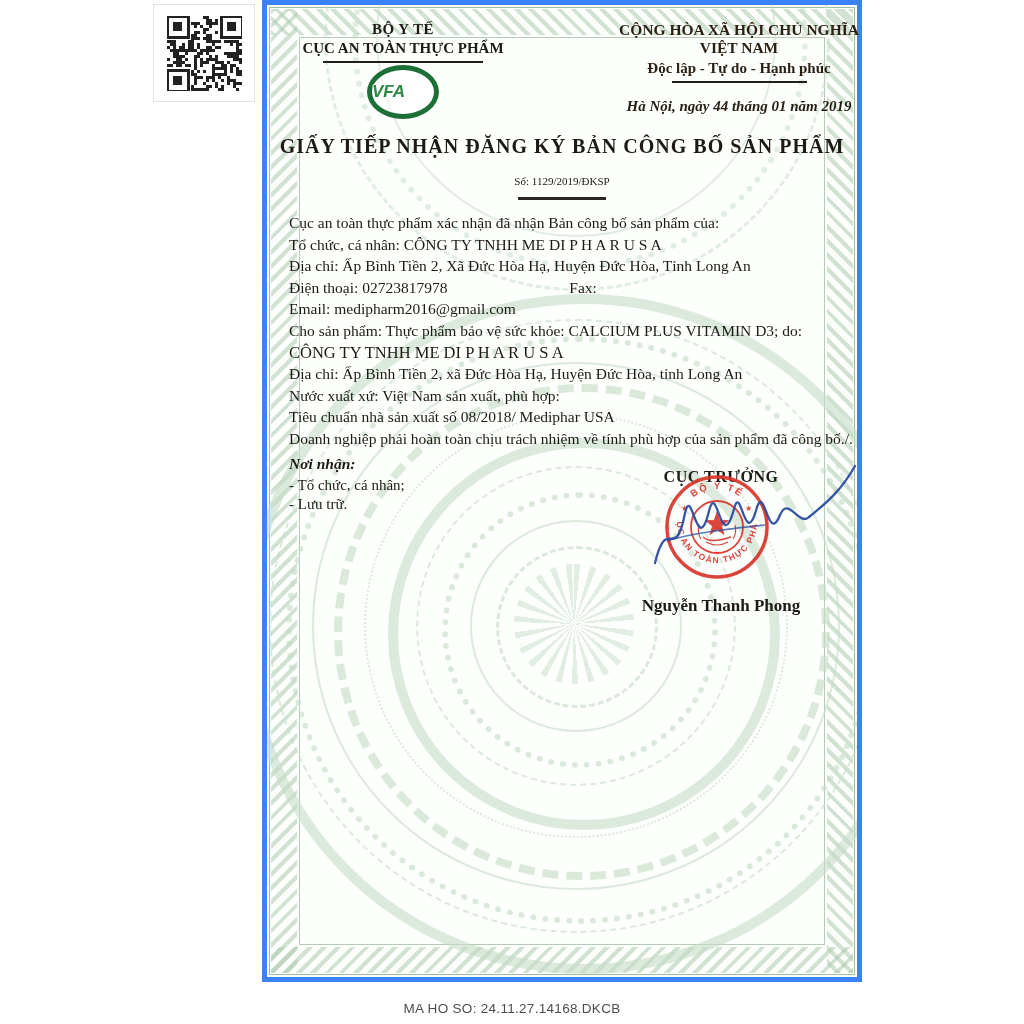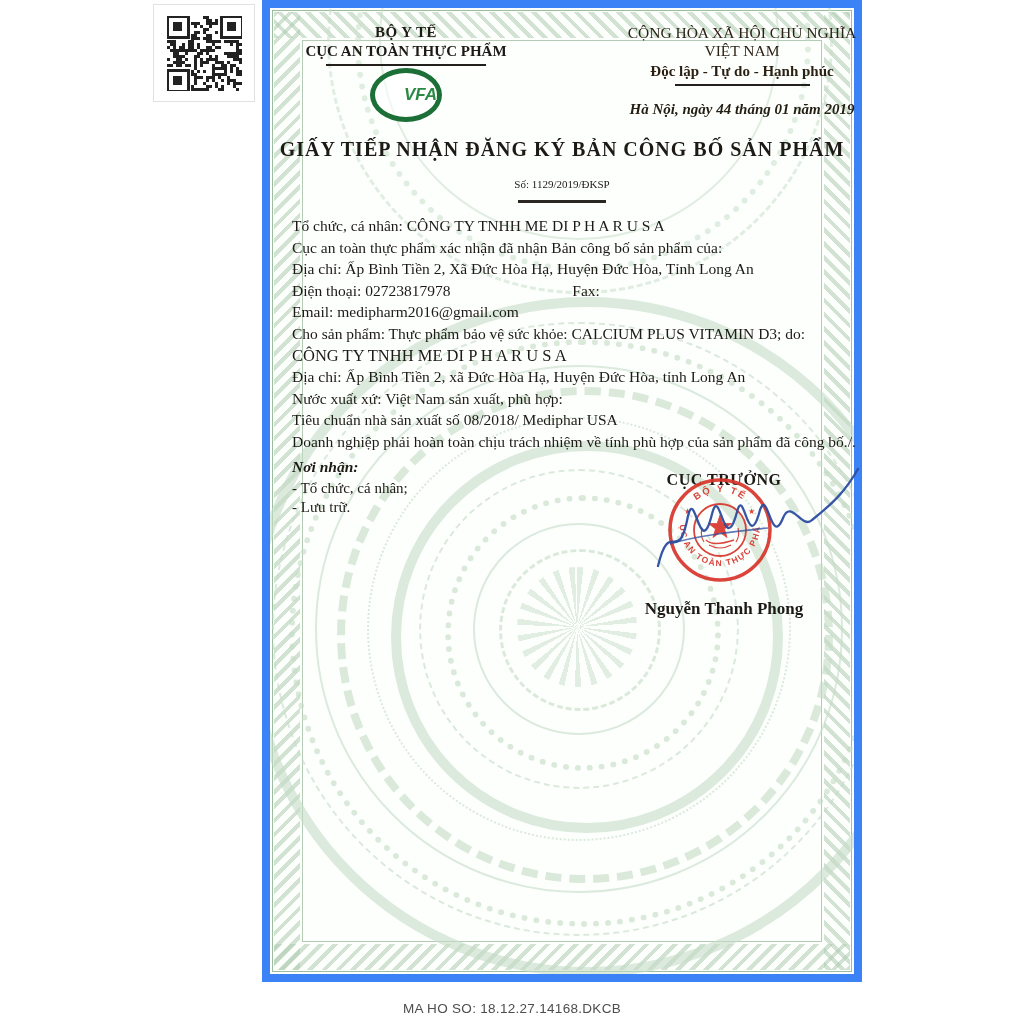--- a/index.html
+++ b/index.html
@@ -9,21 +9,21 @@
   }
   
   .qr-box{
     position:absolute;left:153px;top:4px;width:100px;height:96px;
     background:#fff;border:1px solid #e2e2e2;display:flex;align-items:center;justify-content:center;
   }
   .qr-grid{width:75px;height:75px;position:relative;}
   
   .certificate{
     position:absolute;left:262px;top:0;width:600px;height:982px;
-    border:8px solid #3b82f6;background:#fdfffd;box-sizing:border-box;
+    border:5px solid #3b82f6;background:#fdfffd;box-sizing:border-box;
   }
   .cert-innerline{position:absolute;inset:2px;border:1px solid #9cbd9e;pointer-events:none;}
   .pattern-layer{position:absolute;inset:0;overflow:hidden;pointer-events:none;z-index:0;}
   .band{position:absolute;opacity:.55;
     background:repeating-linear-gradient(45deg, #aecbb0 0 4px, transparent 4px 10px);}
   .band.top{left:4px;right:4px;top:4px;height:26px;}
   .band.bottom{left:4px;right:4px;bottom:4px;height:26px;
     background:repeating-linear-gradient(-45deg, #aecbb0 0 4px, transparent 4px 10px);}
   .band.left{left:4px;top:4px;bottom:4px;width:26px;
     background:repeating-linear-gradient(135deg, #aecbb0 0 4px, transparent 4px 10px);}
@@ -40,29 +40,29 @@
   .content{position:absolute;inset:0;z-index:2;}
   .hdr-left{position:absolute;left:20px;top:16px;width:232px;text-align:center;}
   .hdr-left .l1{font-size:15px;font-weight:bold;letter-spacing:.5px;}
   .hdr-left .l2{font-size:15px;font-weight:bold;margin-top:2px;}
   .rule{background:#23201b;height:1.5px;margin:4px auto 0;}
   .rule.w160{width:160px;}
   .rule.w135{width:135px;}
   .vfa-logo{
     position:absolute;left:50%;top:44px;transform:translateX(-50%);
     width:62px;height:44px;border:5px solid #1c6f37;border-radius:50%;
-    display:flex;align-items:center;justify-content:flex-end;background:rgba(255,255,255,.55);
+    display:flex;align-items:center;justify-content:flex-start;background:rgba(255,255,255,.55);
   }
   .vfa-text{
     font-family:"Liberation Sans",sans-serif;font-style:italic;font-weight:bold;
     font-size:17px;color:#2a8a44;
     text-shadow:-1px 0 #fff,1px 0 #fff,0 -1px #fff,0 1px #fff;
   }
   .hdr-right{position:absolute;left:352px;top:16px;width:240px;text-align:center;color:#2a1f12;}
-  .hdr-right .l1{font-size:15.5px;font-weight:normal;}
+  .hdr-right .l1{font-size:15.5px;font-weight:bold;}
   .hdr-right .l2{font-size:15px;font-weight:bold;margin-top:3px;}
   .dateline{font-size:15px;font-style:italic;font-weight:bold;margin-top:15px;color:#241d12;}
   .title-block{position:absolute;left:0;right:0;top:130px;text-align:center;}
   .title-main{font-size:20px;font-weight:bold;letter-spacing:1px;}
   .title-number{font-size:11px;margin-top:17px;}
   .title-rule{width:88px;height:2.5px;background:#2a2722;margin:10px auto 0;}
   .body-block{position:absolute;left:22px;right:16px;top:207px;font-size:15.5px;line-height:21.6px;}
   .body-line{white-space:nowrap;}
   .body-line.caps{font-size:16.5px;}
   .fax-span{display:inline-block;margin-left:118px;}
@@ -350,22 +350,22 @@
       <div class="dateline">Hà Nội, ngày 44 tháng 01 năm 2019</div>
     </div>
 
     <div class="title-block">
       <div class="title-main">GIẤY TIẾP NHẬN ĐĂNG KÝ BẢN CÔNG BỐ SẢN PHẨM</div>
       <div class="title-number">Số: 1129/2019/ĐKSP</div>
       <div class="title-rule"></div>
     </div>
 
     <div class="body-block">
+      <div class="body-line">Cục an toàn thực phẩm xác nhận đã nhận Bản công bố sản phẩm của:</div>
       <div class="body-line">Tổ chức, cá nhân: CÔNG TY TNHH ME DI P H A R U S A</div>
-      <div class="body-line">Cục an toàn thực phẩm xác nhận đã nhận Bản công bố sản phẩm của:</div>
       <div class="body-line">Địa chỉ: Ấp Bình Tiền 2, Xã Đức Hòa Hạ, Huyện Đức Hòa, Tỉnh Long An</div>
       <div class="body-line">
         <span>Điện thoại: 02723817978</span>
         <span class="fax-span">Fax:</span>
       </div>
       <div class="body-line">Email: medipharm2016@gmail.com</div>
       <div class="body-line">Cho sản phẩm: Thực phẩm bảo vệ sức khỏe: CALCIUM PLUS VITAMIN D3; do:</div>
       <div class="body-line caps">CÔNG TY TNHH ME DI P H A R U S A</div>
       <div class="body-line">Địa chỉ: Ấp Bình Tiền 2, xã Đức Hòa Hạ, Huyện Đức Hòa, tỉnh Long An</div>
       <div class="body-line">Nước xuất xứ: Việt Nam sản xuất, phù hợp:</div>
@@ -412,13 +412,13 @@
       <path d="M 18,118 C 30,68 38,120 48,68 C 55,38 60,115 72,66
                C 80,34 84,112 97,64 C 104,36 108,108 120,62
                C 128,40 131,100 143,70 C 151,50 162,82 172,72
                C 192,56 205,44 218,21" fill="none" stroke="#2b4da0" stroke-width="2.3" stroke-linecap="round" opacity="0.95"></path>
       <path d="M 30,96 C 55,88 90,84 128,80" fill="none" stroke="#2b4da0" stroke-width="1.6" opacity="0.75"></path>
     </svg>
 
   </div>
 </div>
 
-<div class="footer-code">MA HO SO: 18.12.27.14168.DKCB</div>
+<div class="footer-code">MA HO SO: 24.11.27.14168.DKCB</div>
 
 </body></html>

